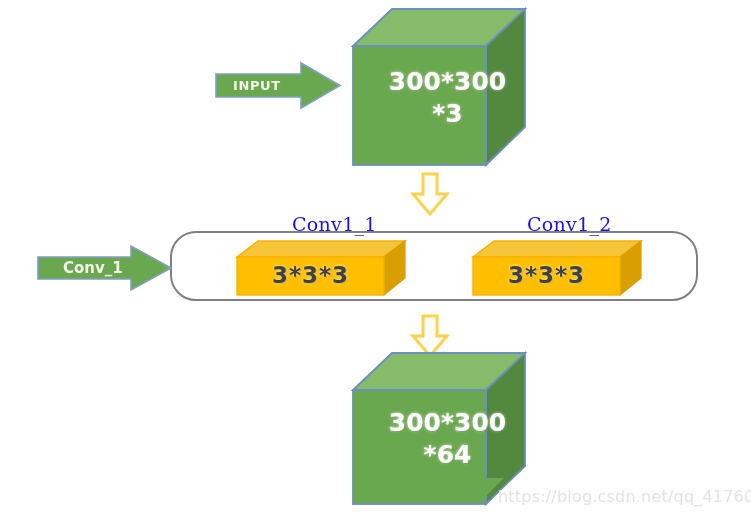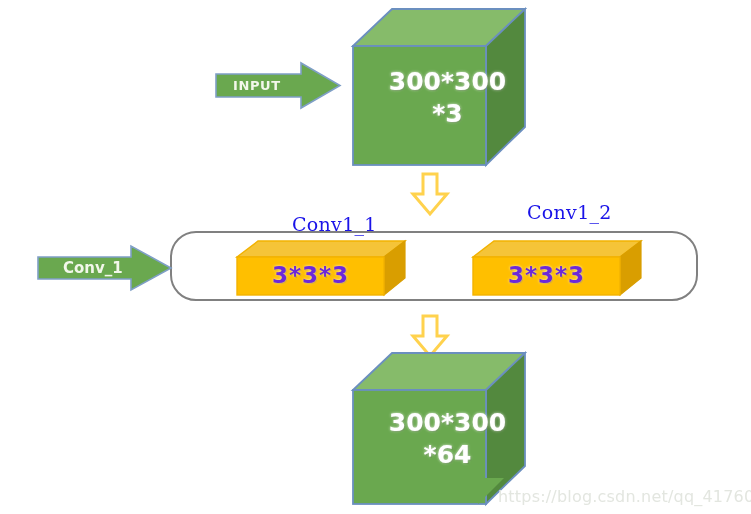--- a/index.html
+++ b/index.html
@@ -97,21 +97,21 @@
   }
   .slab svg {
     position: absolute;
     left: 0;
     top: 0;
     overflow: visible;
   }
   .slab-label {
     position: absolute;
     text-align: center;
-    color: #6d28d9;
+    color: #404040;
     font-family: "DejaVu Sans", sans-serif;
     font-weight: bold;
     font-size: 23px;
     letter-spacing: 1px;
     text-shadow:
       0 0 3px rgba(255,255,255,0.8),
       1px 1px 1px rgba(150,110,0,0.45);
     pointer-events: none;
     white-space: nowrap;
   }
@@ -193,21 +193,21 @@
 
   <div class="slab" style="left:236px; top:240px; width:170px; height:56px;">
     <svg width="170" height="56" viewBox="0 0 170 56">
       <polygon points="1,17 22,1 169,1 148,17" fill="#f5c438" stroke="#f2b200" stroke-width="1.4"></polygon>
       <polygon points="148,17 169,1 169,38 148,55" fill="#d99e00" stroke="#d99e00" stroke-width="1.2"></polygon>
       <rect x="1" y="17" width="147" height="38" fill="#ffbf00" stroke="#f2b200" stroke-width="1.4"></rect>
     </svg>
     <div class="slab-label" style="left:1px; top:22px; width:147px;">3*3*3</div>
   </div>
 
-  <div class="caption" style="left:527px; top:201px;">Conv1_2</div>
+  <div class="caption" style="left:527px; top:213px;">Conv1_2</div>
 
   <div class="slab" style="left:472px; top:240px; width:170px; height:56px;">
     <svg width="170" height="56" viewBox="0 0 170 56">
       <polygon points="1,17 22,1 169,1 148,17" fill="#f5c438" stroke="#f2b200" stroke-width="1.4"></polygon>
       <polygon points="148,17 169,1 169,38 148,55" fill="#d99e00" stroke="#d99e00" stroke-width="1.2"></polygon>
       <rect x="1" y="17" width="147" height="38" fill="#ffbf00" stroke="#f2b200" stroke-width="1.4"></rect>
     </svg>
     <div class="slab-label" style="left:1px; top:22px; width:147px;">3*3*3</div>
   </div>
 

